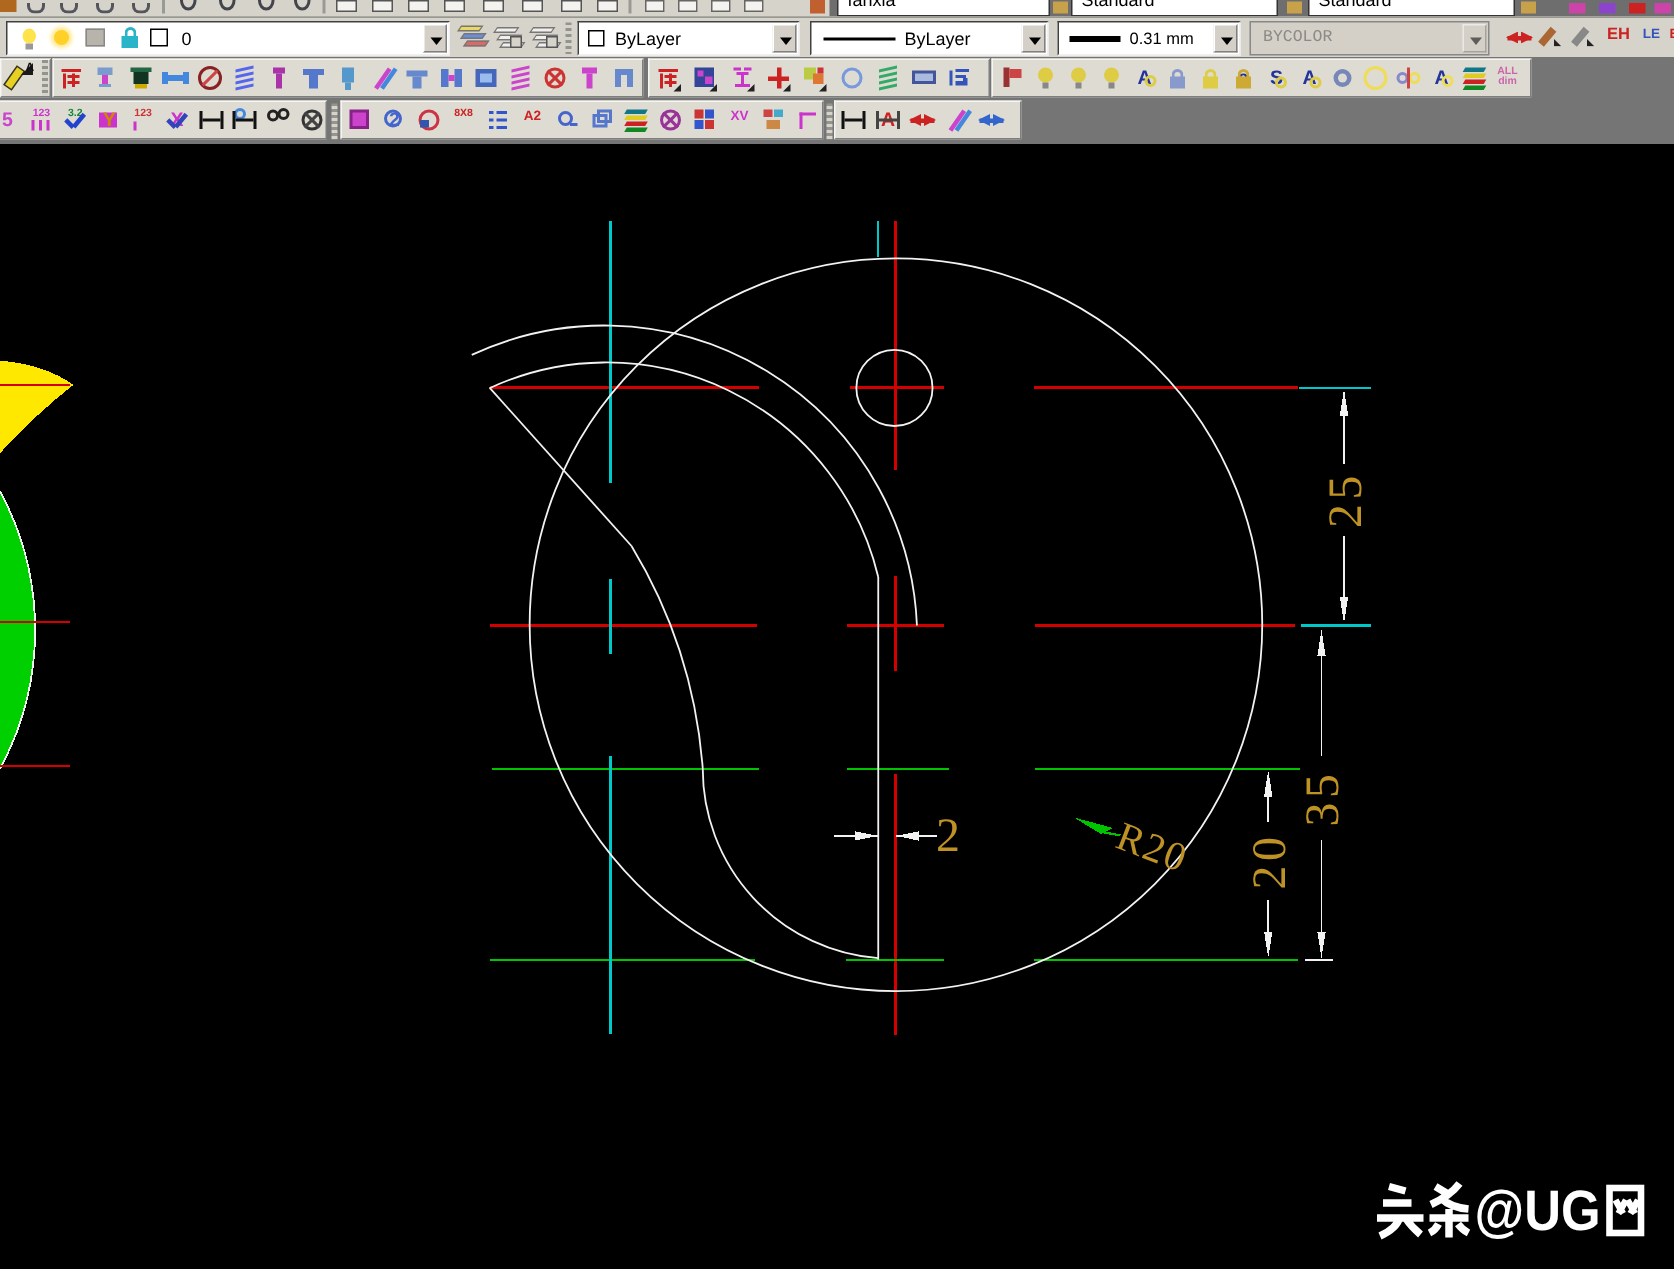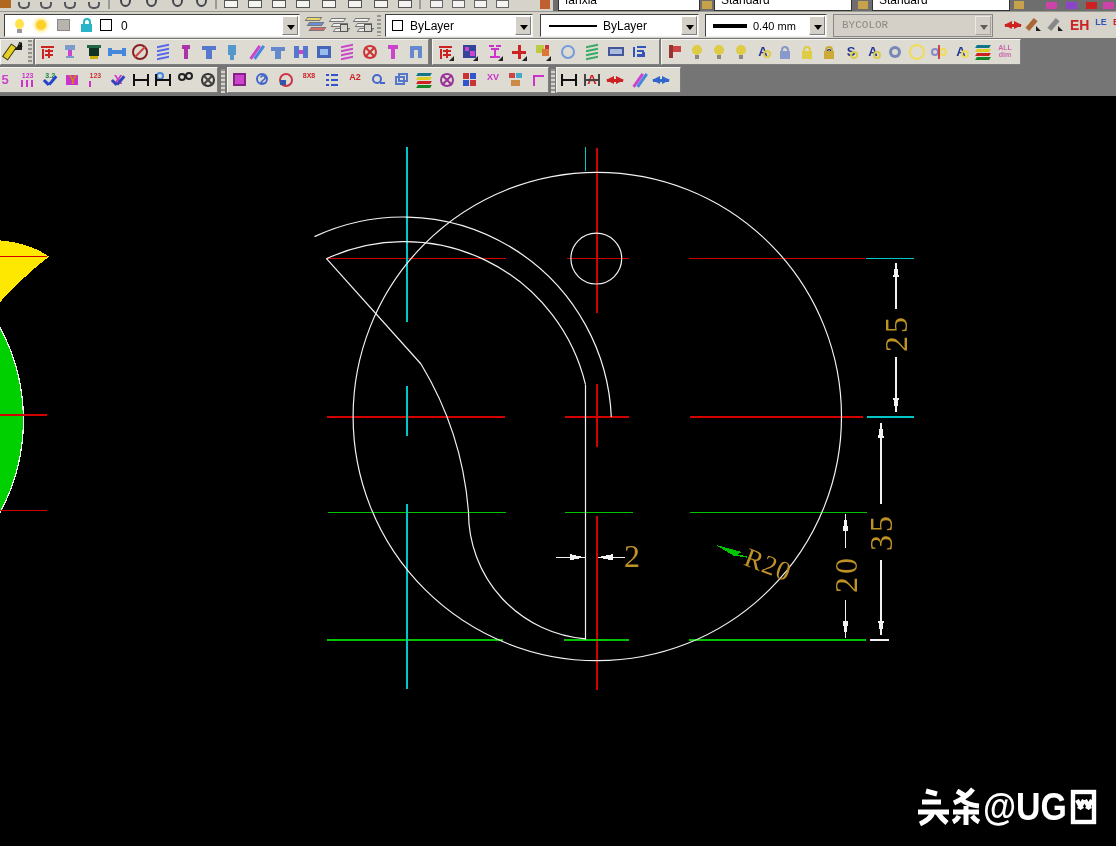--- a/index.html
+++ b/index.html
@@ -94,42 +94,42 @@
       <span class="abs" style="left:24px;top:4px">ByLayer</span>
       <div class="cbtn"></div>
     </div>
 <div class="combo" style="left:540px;top:14px;width:159px">
       <i class="abs" style="left:8px;top:10px;width:48px;height:1.5px;background:#000;display:block"></i>
       <span class="abs" style="left:62px;top:4px">ByLayer</span>
       <div class="cbtn"></div>
     </div>
 <div class="combo" style="left:705px;top:14px;width:122px">
       <i class="abs" style="left:7px;top:9px;width:34px;height:4px;background:#000;display:block"></i>
-      <span class="abs" style="left:47px;top:5px;font-size:11px">0.40 mm</span>
+      <span class="abs" style="left:47px;top:5px;font-size:11px">0.31 mm</span>
       <div class="cbtn"></div>
     </div>
 <div class="combo" style="left:833px;top:14px;width:160px;background:#d4d0c8;border-color:#888;">
       <span class="abs" style="left:8px;top:4px;color:#8a8a86;font-family:Liberation Mono,monospace;font-size:11px">BYCOLOR</span>
       <div class="cbtn" style="opacity:.55"></div>
     </div>
 <div class="ic" style="left:1004px;top:16px;width:18px;height:18px">
       <i style="left:1px;top:8px;width:16px;height:2.5px;background:#cc2222"></i>
       <i style="left:0px;top:5px;width:8px;height:8px;background:#cc2222;clip-path:polygon(0 50%,100% 0,100% 100%)"></i>
       <i style="left:10px;top:5px;width:8px;height:8px;background:#cc2222;clip-path:polygon(100% 50%,0 0,0 100%)"></i>
     </div>
 <div class="ic" style="left:1026px;top:16px;width:18px;height:18px">
       <i style="left:3px;top:2px;width:5px;height:13px;background:#aa6633;transform:rotate(40deg)"></i>
       <i style="left:10px;top:10px;width:5px;height:5px;background:#222;clip-path:polygon(0 0,100% 100%,0 100%)"></i>
     </div>
 <div class="ic" style="left:1048px;top:16px;width:18px;height:18px">
       <i style="left:3px;top:2px;width:5px;height:13px;background:#888888;transform:rotate(40deg)"></i>
       <i style="left:10px;top:10px;width:5px;height:5px;background:#222;clip-path:polygon(0 0,100% 100%,0 100%)"></i>
     </div>
 <div class="ic" style="left:1070px;top:16px;width:18px;height:18px">
-      <b style="left:0;top:1px;width:18px;text-align:center;font-size:14px;color:#cc2222;font-weight:bold">EH</b>
+      <b style="left:0;top:1px;width:18px;text-align:center;font-size:11px;color:#cc2222;font-weight:bold">EH</b>
     </div>
 <div class="ic" style="left:1092px;top:16px;width:18px;height:18px">
       <b style="left:0;top:1px;width:18px;text-align:center;font-size:9px;color:#3355bb;font-weight:bold">LE</b>
     </div>
 <div class="ic" style="left:1110px;top:16px;width:18px;height:18px">
       <b style="left:0;top:1px;width:18px;text-align:center;font-size:9px;color:#cc2222;font-weight:bold">EX</b>
     </div>
 <div class="abs" style="left:0;top:38px;width:1116px;height:28px;background:#757575"></div>
 <div class="strip" style="left:0px;top:39px;width:34px;height:26px"></div>
 <div class="ic" style="left:4px;top:42px;width:22px;height:20px">

